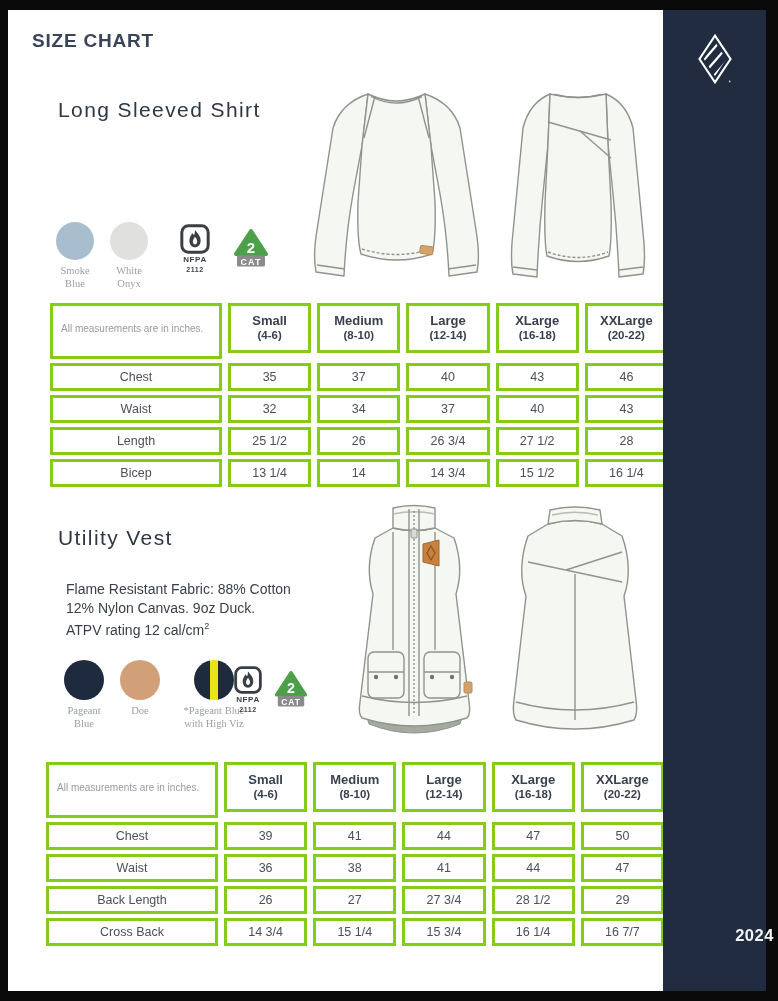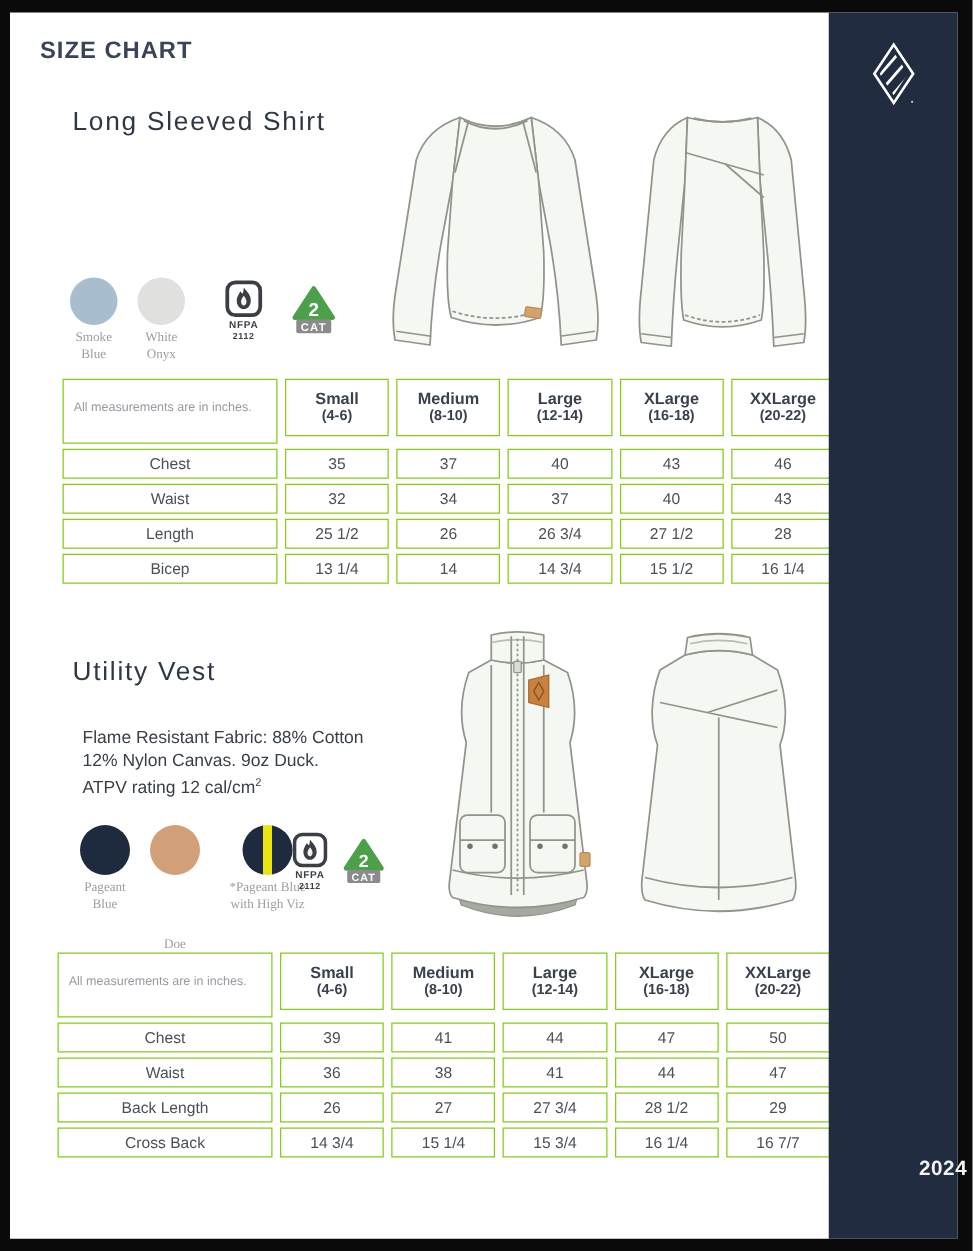--- a/index.html
+++ b/index.html
@@ -25,37 +25,37 @@
   .swatch-row{position:absolute;display:flex;align-items:flex-start;font-family:Liberation Serif, serif;}
   .swatch{display:flex;flex-direction:column;align-items:center;}
   .dot{width:38px;height:38px;border-radius:50%;}
   .swatch .lbl{margin-top:5px;font-size:10.5px;line-height:12.5px;color:#9aa0a5;text-align:center;}
   
   .badge{position:absolute;display:flex;flex-direction:column;align-items:center;}
   .badge .bt{font-size:8px;font-weight:700;letter-spacing:0.6px;color:#3a3f45;line-height:8.5px;margin-top:1px;}
   
   .size-table{position:absolute;display:grid;grid-template-columns:172px repeat(5,1fr);
               column-gap:6px;row-gap:4px;width:618px;}
-  .cell{background:#fff;border:1px solid #84cc16;display:flex;align-items:center;
+  .cell{background:#fff;border:3px solid #84cc16;display:flex;align-items:center;
         justify-content:center;color:#4b5058;font-size:12.5px;height:22px;}
   .cell.head{flex-direction:column;height:44px;line-height:1.2;}
   .cell.note{justify-content:flex-start;align-items:flex-end;padding:0 0 6px 8px;height:60px;
              font-size:10px;color:#969ba1;height:44px;align-items:center;}
   .cell .sz{font-size:13px;font-weight:700;color:#39414f;}
   .cell .rg{font-size:11.5px;font-weight:700;color:#39414f;}
   .illus{position:absolute;}
 </style>
 </head>
 <body>
 
 <div class="page">
 
   <h1 class="title">SIZE CHART</h1>
 
-  <h2 class="h2" style="left:50px;top:76px;">Long Sleeved Shirt</h2>
+  <h2 class="h2" style="left:50px;top:88px;">Long Sleeved Shirt</h2>
 
 
   <div class="swatch-row" style="left:40px;top:212px;">
     <div class="swatch" style="width:54px;">
       <div class="dot" style="background:#a8bece;"></div>
       <div class="lbl">
         <div>Smoke</div>
           <div>Blue</div>
       </div>
     </div>
@@ -173,21 +173,21 @@
   </div>
 
   <div class="swatch-row" style="left:46px;top:650px;">
     <div class="swatch" style="width:60px;">
       <div class="dot" style="width:40px;height:40px;background:#1e2a3e;"></div>
       <div class="lbl">
         <div>Pageant</div>
           <div>Blue</div>
       </div>
     </div>
-    <div class="swatch" style="width:52px;gap:45px;">
+    <div class="swatch" style="width:52px;">
       <div class="dot" style="width:40px;height:40px;background:#d2a078;"></div>
       <div class="lbl">
         <div>Doe</div>
       </div>
     </div>
     <div class="swatch" style="width:96px;">
       <div class="dot" style="width:40px;height:40px;background:linear-gradient(90deg,#1e2a3e 0 41%,#ece411 41% 59%,#1e2a3e 59%);"></div>
       <div class="lbl">
         <div>*Pageant Blue</div>
           <div>with High Viz</div>

